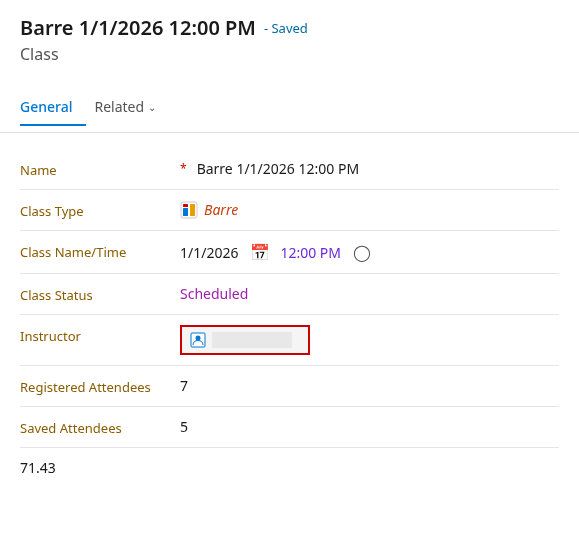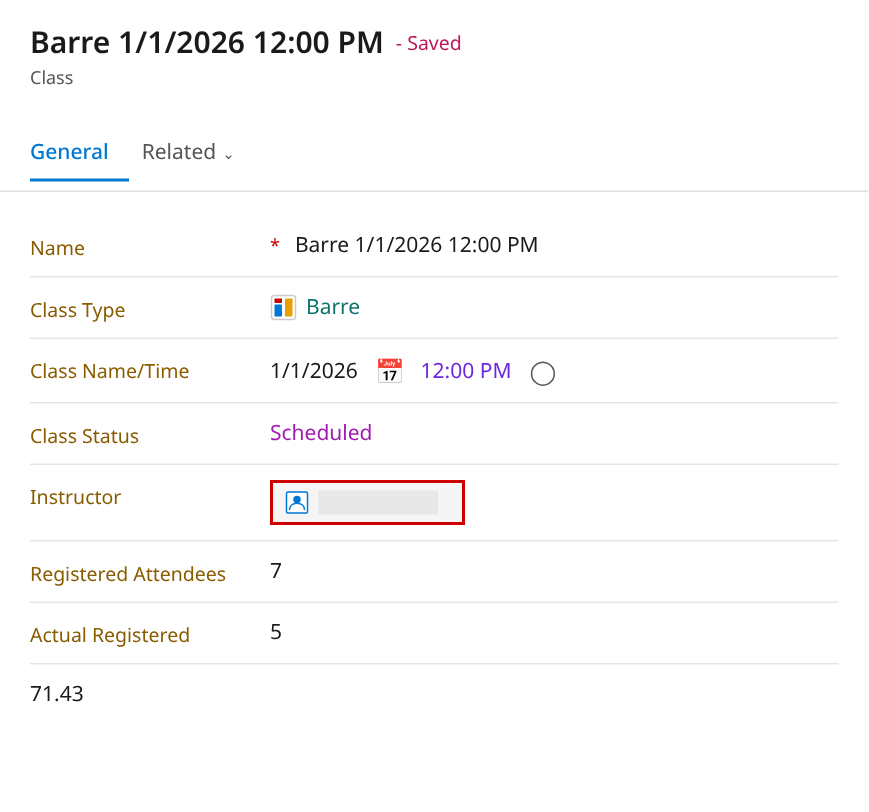--- a/index.html
+++ b/index.html
@@ -25,26 +25,26 @@
     }
 
     .header-title {
       font-size: 20px;
       font-weight: 600;
       color: #1a1a1a;
     }
 
     .header-saved {
       font-size: 13px;
-      color: #be185d;
+      color: #0369a1;
       font-weight: 400;
     }
 
     .header-subtitle {
-      font-size: 12px;
+      font-size: 16px;
       color: #555;
       margin-bottom: 24px;
     }
 
     .tabs {
       display: flex;
       align-items: center;
       gap: 0;
       margin-top: 4px;
     }
@@ -234,21 +234,21 @@
     </div>
     <div class="form-value">
       <span class="class-type-icon">
         <svg viewBox="0 0 18 18" xmlns="http://www.w3.org/2000/svg">
           <rect x="1" y="1" width="16" height="16" rx="2" fill="#fff" stroke="#ccc" stroke-width="1"></rect>
           <rect x="3" y="7" width="5" height="8" fill="#0078d4" rx="0.5"></rect>
           <rect x="10" y="3" width="5" height="12" fill="#e8a000" rx="0.5"></rect>
           <rect x="3" y="3" width="5" height="3" fill="#c00" rx="0.5"></rect>
         </svg>
       </span>
-      <span style="color:#0f766e; cursor:pointer;">Barre</span>
+      <span style="color:#c2410c; cursor:pointer;font-style:italic;">Barre</span>
     </div>
   </div>
   <hr class="divider-line">
 
   <div class="form-row">
     <div class="form-label">
       <span>Class Name/Time</span>
     </div>
     <div class="form-value">
       <span class="date-field">1/1/2026</span>
@@ -293,21 +293,21 @@
       <span>Registered Attendees</span>
     </div>
     <div class="form-value">
       <span>7</span>
     </div>
   </div>
   <hr class="divider-line">
 
   <div class="form-row">
     <div class="form-label">
-      <span>Actual Registered</span>
+      <span>Saved Attendees</span>
     </div>
     <div class="form-value">
       <span>5</span>
     </div>
   </div>
   <hr class="divider-line">
 
   <div class="form-row">
     <div class="form-value">
       <span>71.43</span>

